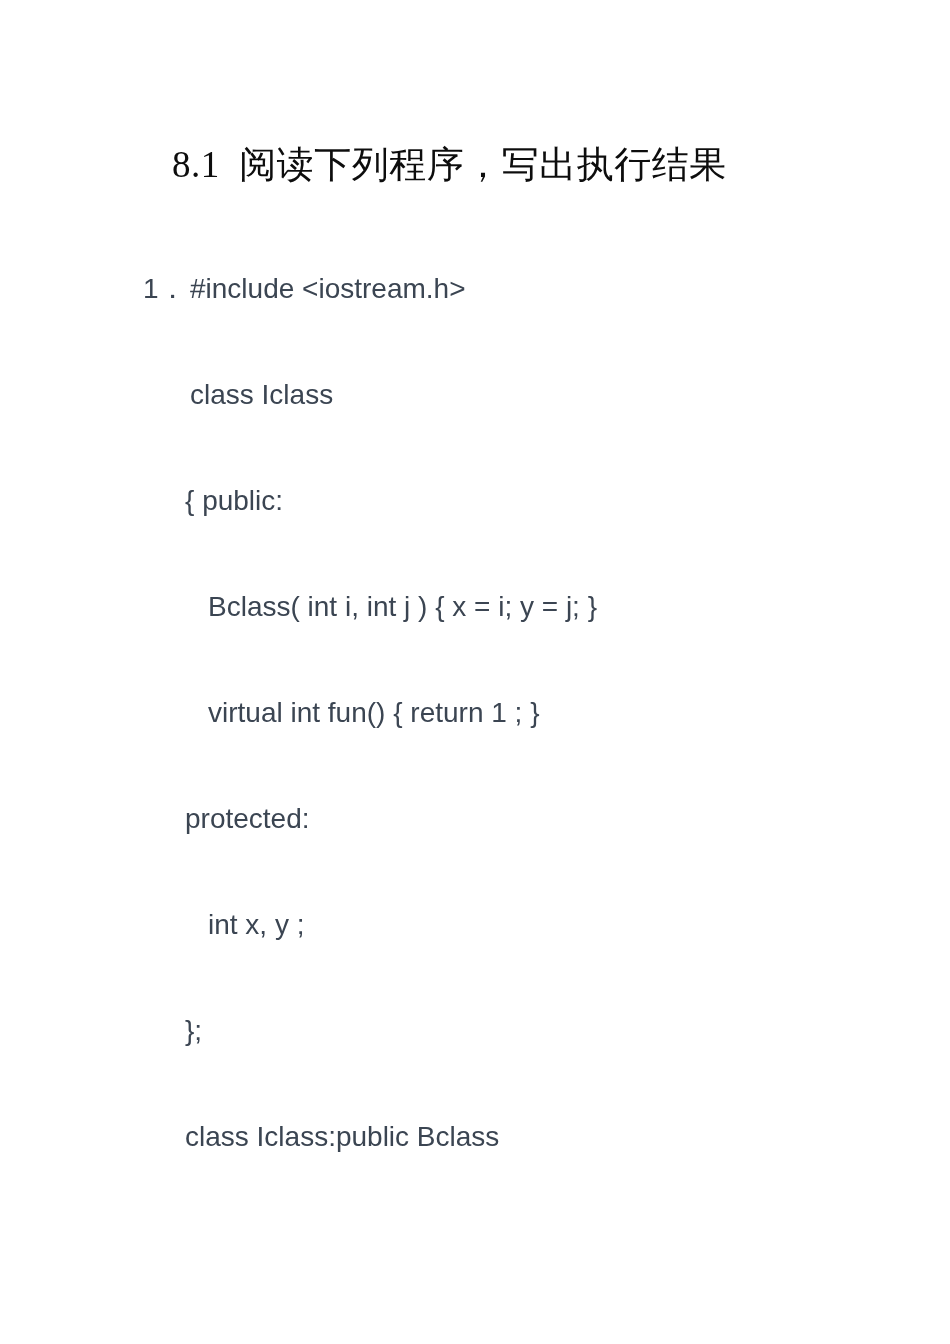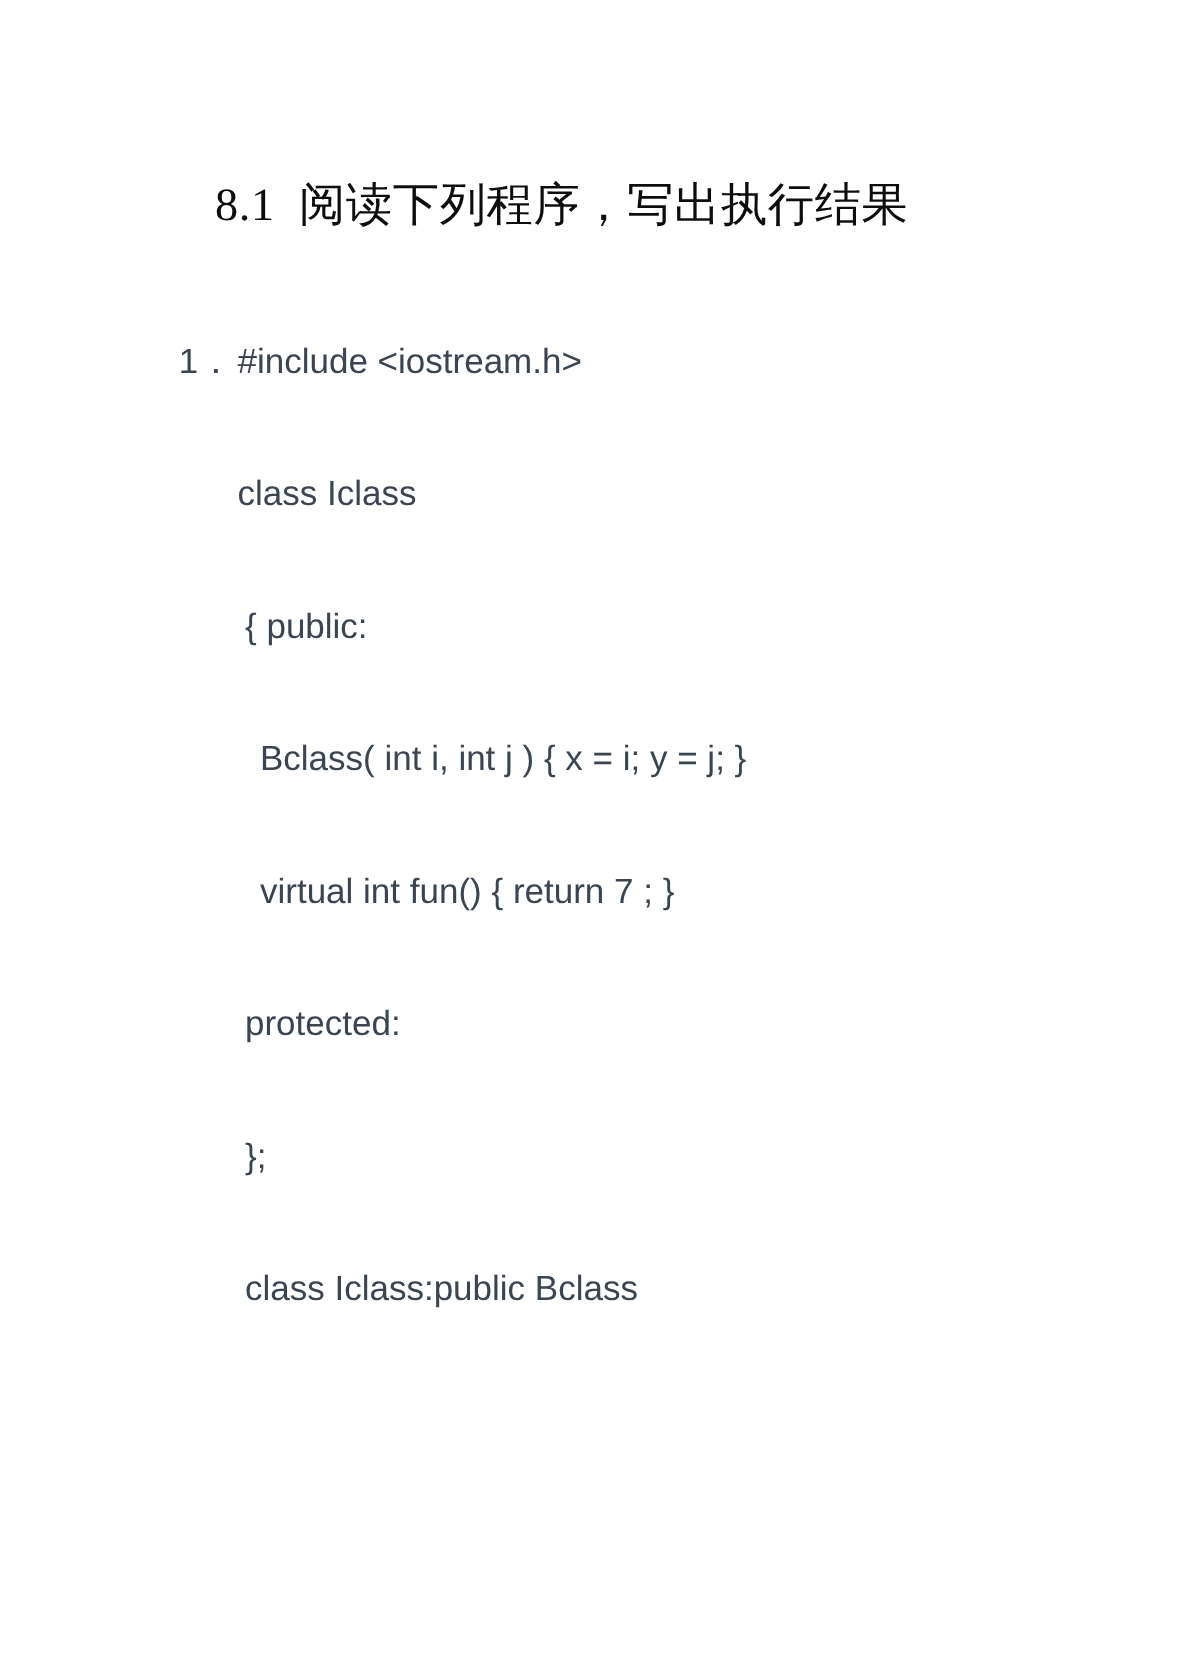--- a/index.html
+++ b/index.html
@@ -65,21 +65,21 @@
   }
 
   .code-line .code-text {
     position: absolute;
     top: 0;
     white-space: pre;
   }
 
   
   .indent-0 .code-text { left: 190px; text-align: right; }
-  .indent-1 .code-text { left: 196px; text-align: center; }
+  .indent-1 .code-text { left: 185px; text-align: center; }
   .indent-2 .code-text { left: 208px; }
 </style>
 </head>
 <body>
 
 <div class="page">
 
   <div class="doc-heading">8.1  阅读下列程序，写出执行结果</div>
 
   <div class="listing">
@@ -95,27 +95,30 @@
 
     <div class="code-line indent-1">
       <span class="code-text">{ public:</span>
     </div>
 
     <div class="code-line indent-2">
       <span class="code-text">Bclass( int i, int j ) { x = i; y = j; }</span>
     </div>
 
     <div class="code-line indent-2">
-      <span class="code-text">virtual int fun() { return 7 ; }</span>
+      <span class="code-text">virtual int fun() { return 1 ; }</span>
     </div>
 
     <div class="code-line indent-1">
       <span class="code-text">protected:</span>
     </div>
 
+    <div class="code-line indent-2">
+      <span class="code-text">int x, y ;</span>
+    </div>
 
     <div class="code-line indent-1">
       <span class="code-text">};</span>
     </div>
 
     <div class="code-line indent-1">
       <span class="code-text">class Iclass:public Bclass</span>
     </div>
 
   </div>

